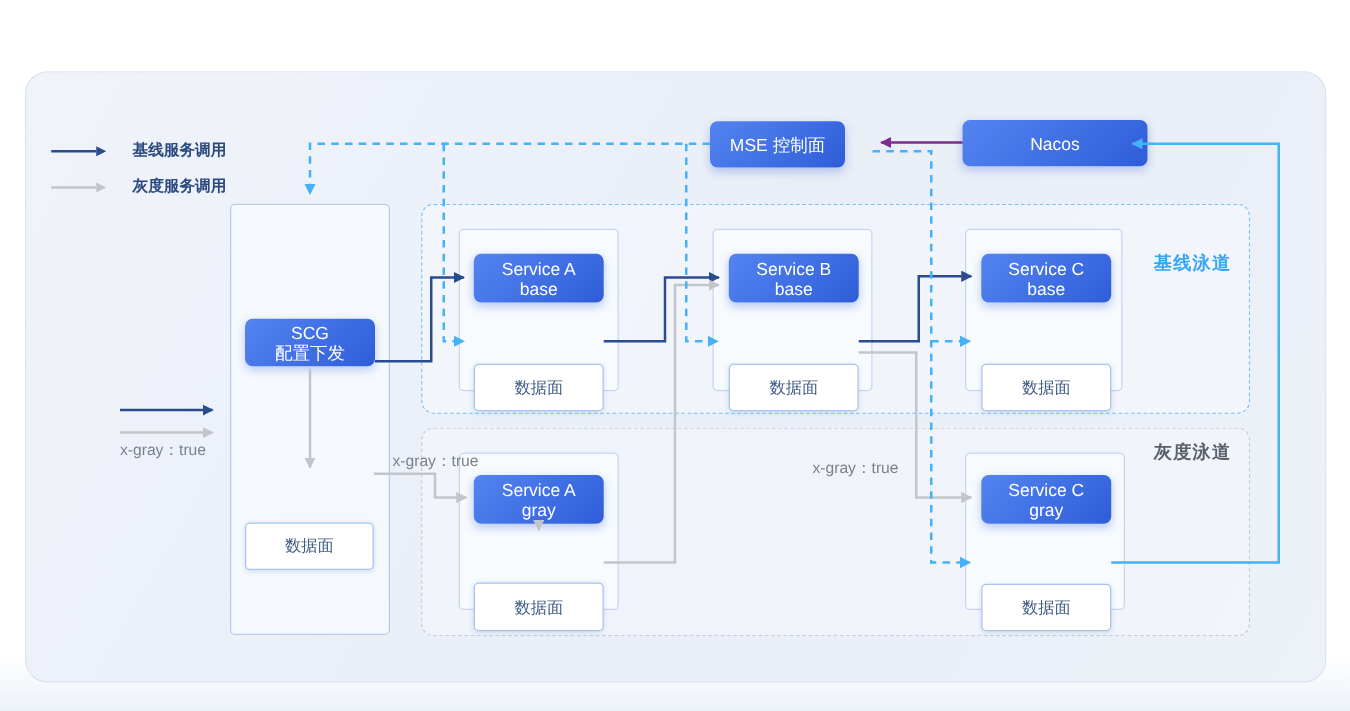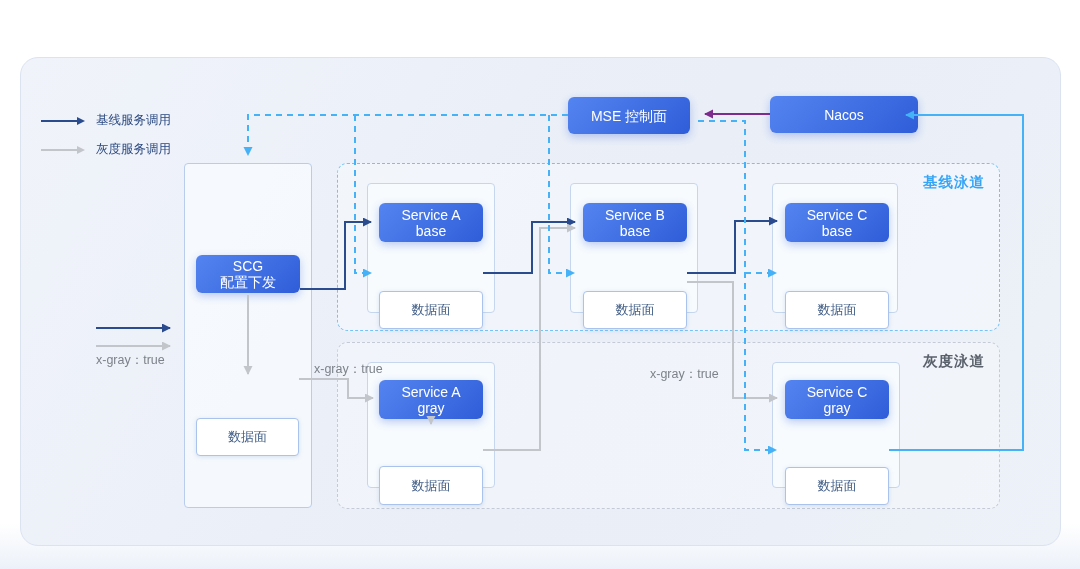--- a/index.html
+++ b/index.html
@@ -15,21 +15,21 @@
   .title-box {
     position:absolute; left:19px; top:18px; width:170px; height:39px;
     background:#fdfdff; border:1px dashed #b9d2f1; border-radius:8px;
     display:flex; align-items:center; justify-content:center;
     color:#1c3a78; font-size:18px; font-weight:bold; letter-spacing:1px;
   }
 
   .legend { position:absolute; left:40px; top:106px; width:170px; }
   .legend-row { display:flex; align-items:center; height:29px; }
   .legend-row svg { width:46px; height:10px; flex:0 0 46px; }
-  .legend-label { margin-left:10px; color:#2b4a80; font-size:12.5px; font-weight:400; white-space:nowrap; }
+  .legend-label { margin-left:20px; color:#2b4a80; font-size:12.5px; font-weight:700; white-space:nowrap; }
 
   .node-blue {
     position:absolute; border-radius:6px; color:#fff; text-align:center;
     background:linear-gradient(135deg,#5484f0 0%,#2f5dd9 100%);
     box-shadow:0 3px 8px rgba(47,93,217,.30);
     display:flex; flex-direction:column; align-items:center; justify-content:center;
     font-size:14px; line-height:16px;
   }
   .node-blue.cp { font-size:14px; }
 
@@ -46,21 +46,21 @@
   }
   .scg-container {
     position:absolute; left:184px; top:163px; width:128px; height:345px;
     background:rgba(246,250,253,.9); border:1px solid #b8cdec; border-radius:4px;
   }
 
   .lane { position:absolute; border-radius:10px; }
   .lane.baseline { left:337px; top:163px; width:663px; height:168px; border:1.5px dashed #74c3f8; background:rgba(250,253,255,.45); }
   .lane.grayl   { left:337px; top:342px; width:663px; height:167px; border:1.5px dashed #c5cbd6; background:rgba(250,252,255,.40); }
   .lane-label { position:absolute; right:14px; top:9px; font-size:14.5px; font-weight:bold; letter-spacing:1px; }
-  .lane.baseline .lane-label { color:#36a5f6; }
+  .lane.baseline .lane-label { color:#36a5f6;margin-top:28px; }
   .lane.grayl .lane-label { color:#5a616b; }
 
   .xgray { position:absolute; color:#7d828a; font-size:12.5px; white-space:nowrap; }
 
   svg.connectors { position:absolute; left:0; top:0; width:1080px; height:569px; pointer-events:none; }
 </style>
 </head>
 <body>
 
 <div id="canvas">
@@ -139,21 +139,21 @@
 
   <div class="group" style="left:772px; top:362px; width:128px; height:126px;"></div>
   <div class="node-blue" style="left:785px; top:380px; width:104px; height:39px;">
     <span>Service C</span>
     <span>gray</span>
   </div>
   <div class="dm-box" style="left:785px; top:431px; width:104px; height:38px;">
     <span>数据面</span>
   </div>
 
-  <div class="node-blue cp" style="left:568px; top:97px; width:122px; height:37px;justify-content:center;">
+  <div class="node-blue cp" style="left:568px; top:97px; width:108px; height:37px;justify-content:center;">
     <span>MSE 控制面</span>
   </div>
   <div class="node-blue cp" style="left:770px; top:96px; width:148px; height:37px;">
     <span>Nacos</span>
   </div>
 
   <div class="xgray" style="left:96px; top:352px;">x-gray：true</div>
   <div class="xgray" style="left:314px; top:361px;">x-gray：true</div>
   <div class="xgray" style="left:650px; top:366px;">x-gray：true</div>
 

